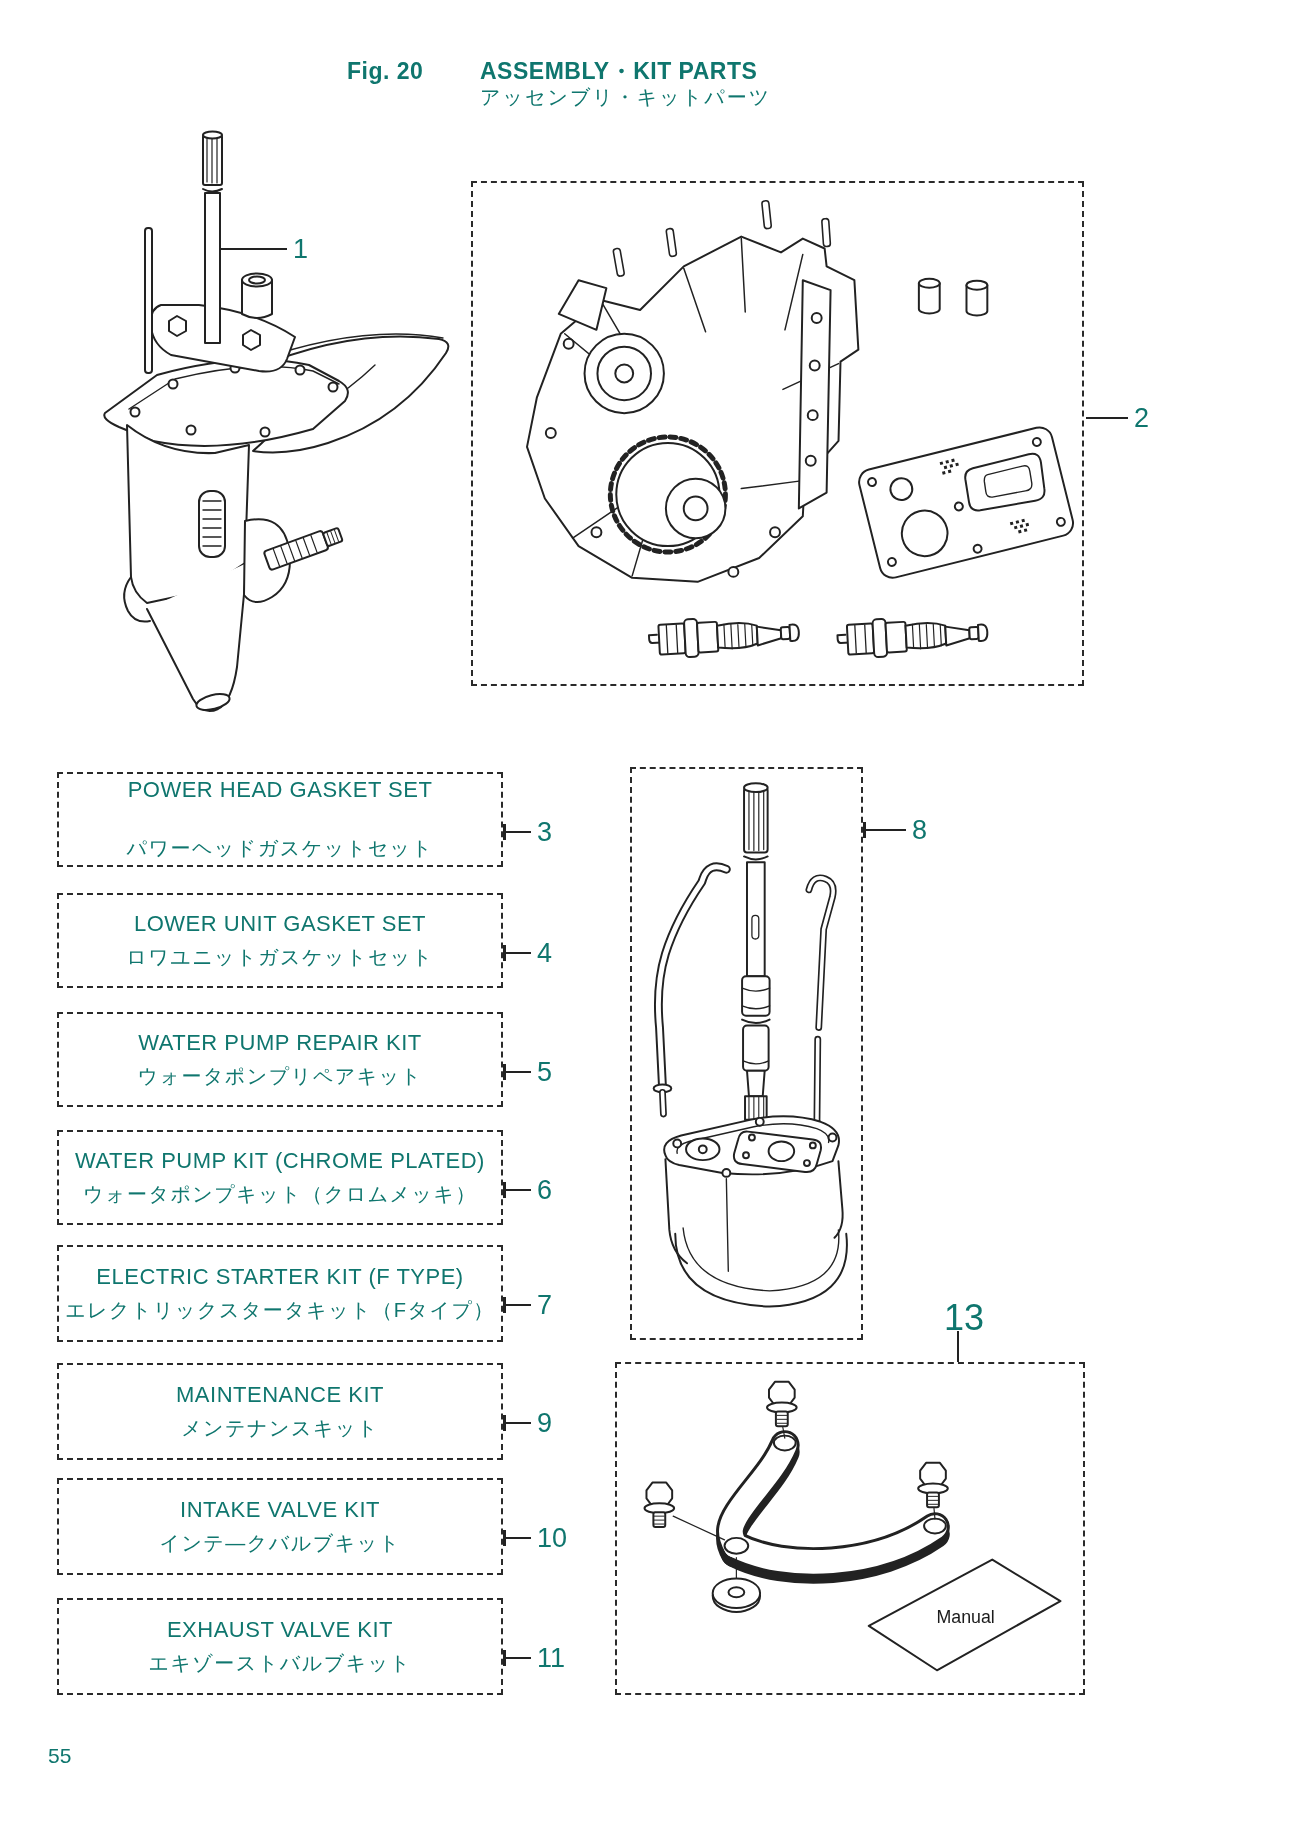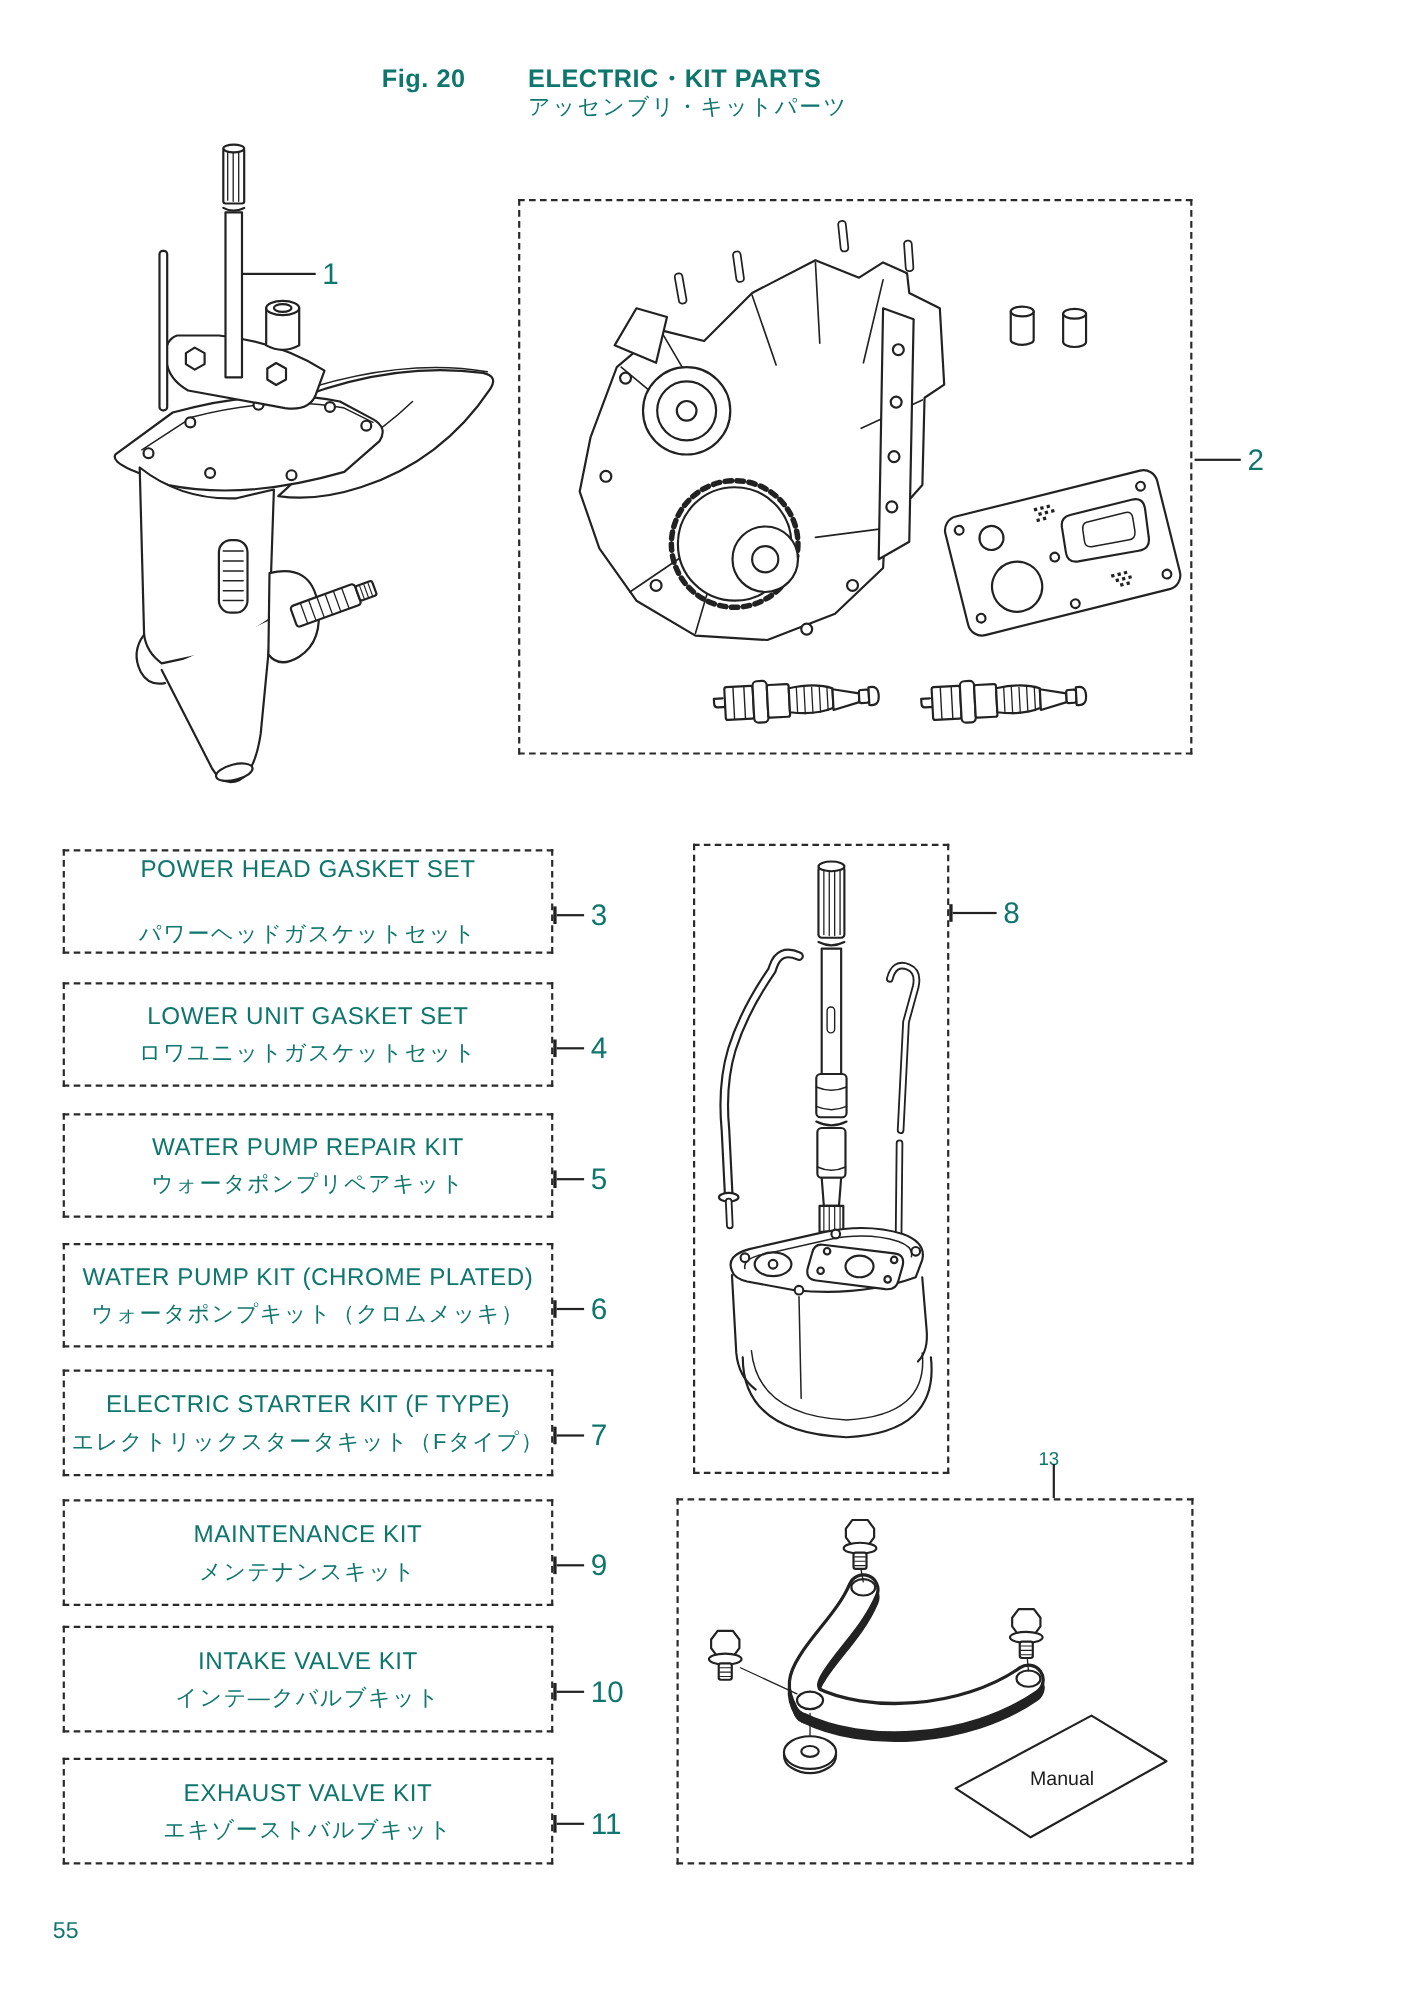--- a/index.html
+++ b/index.html
@@ -11,33 +11,33 @@
   .title-ja{font-size:20px;letter-spacing:2px;}
   .dashedbox{position:absolute;border:2px dashed #2a2a2a;box-sizing:border-box;background:#fff;}
   .kitbox{left:57px;width:446px;display:flex;flex-direction:column;align-items:center;
           justify-content:center;gap:7px;text-align:center;}
   .kit-en{font-size:22px;letter-spacing:0.5px;white-space:nowrap;}
   .kit-ja{font-size:20px;letter-spacing:1.5px;white-space:nowrap;}
   .callout{position:absolute;display:flex;align-items:center;height:28px;}
   .callout .tick{width:0;height:16px;border-left:3px solid #222;}
   .callout .line{height:0;border-top:2px solid #222;}
   .callout .num{font-size:27px;line-height:1;margin-left:6px;}
-  .co-num{position:absolute;font-size:17px;line-height:1;margin-top:18px;}
+  .co-num{position:absolute;font-size:36px;line-height:1;}
   .vline{position:absolute;width:0;border-left:2px solid #222;}
   .pageno{font-size:21px;}
   svg{display:block;}
   svg text{font-family:"Liberation Sans","DejaVu Sans",sans-serif;}
 </style>
 </head>
 <body>
 
 <div class="page">
 
   <div class="abs fig-label" style="left:347px;top:58px;">Fig. 20</div>
-  <div class="abs title-en" style="left:480px;top:56px;">ELECTRIC・KIT PARTS</div>
+  <div class="abs title-en" style="left:480px;top:56px;">ASSEMBLY・KIT PARTS</div>
   <div class="abs title-ja" style="left:480px;top:84px;">アッセンブリ・キットパーツ</div>
 
   <svg class="abs" style="left:95px;top:125px;" width="360" height="600" viewBox="0 0 360 600">
     <g fill="#fff" stroke="#222" stroke-width="2" stroke-linejoin="round" stroke-linecap="round">
 
       <path d="M120 262q120-62 224-48q14 3 7 14q-44 66-118 90q-40 13-75 8q30-26 42-50q-44-8-80-14z"></path>
       <path d="M150 240q112-42 198-27" fill="none" stroke-width="1.4"></path>
       <path d="M160 312q70-24 120-72" fill="none" stroke-width="1.4"></path>
 
       <path d="M10 288l52-38q88-24 152-10l30 16q14 8 6 20l-32 28q-90 26-160 12l-34-14q-18-8-14-14z"></path>

